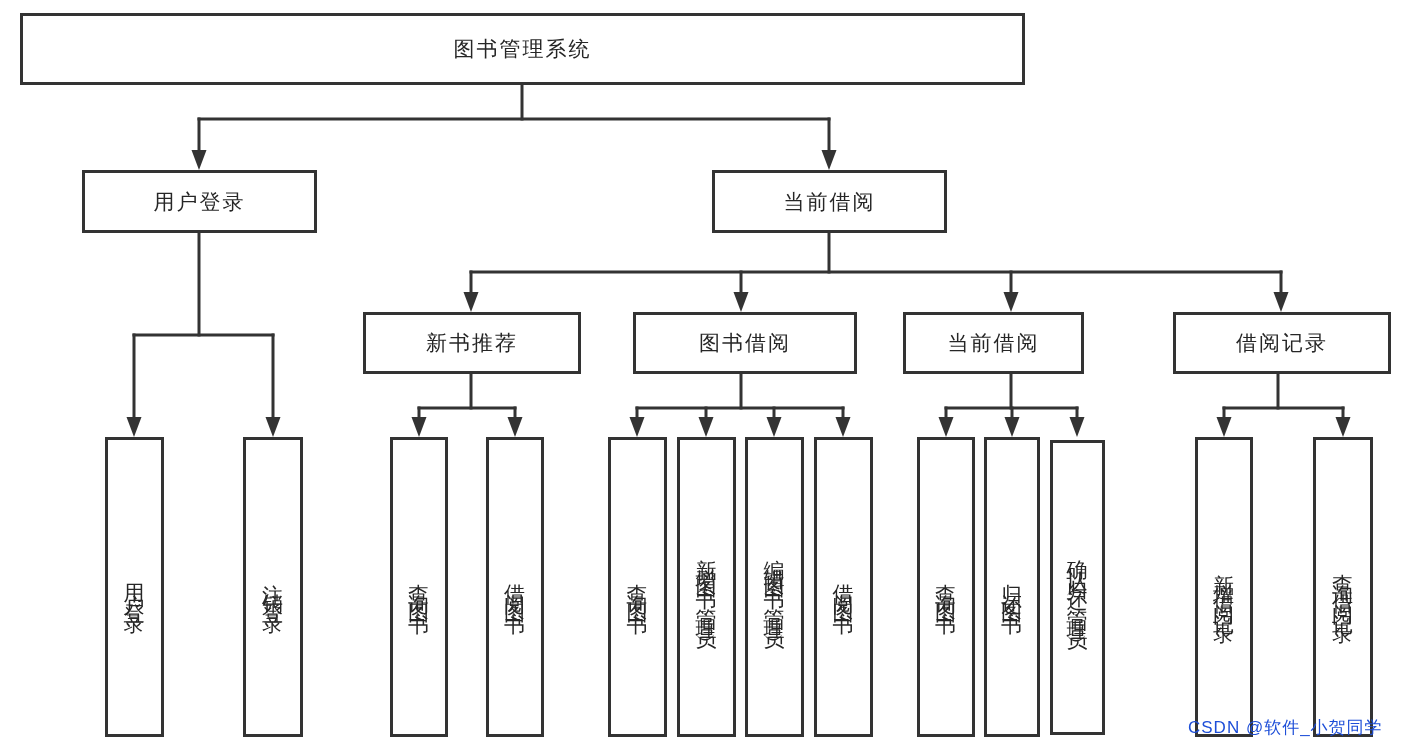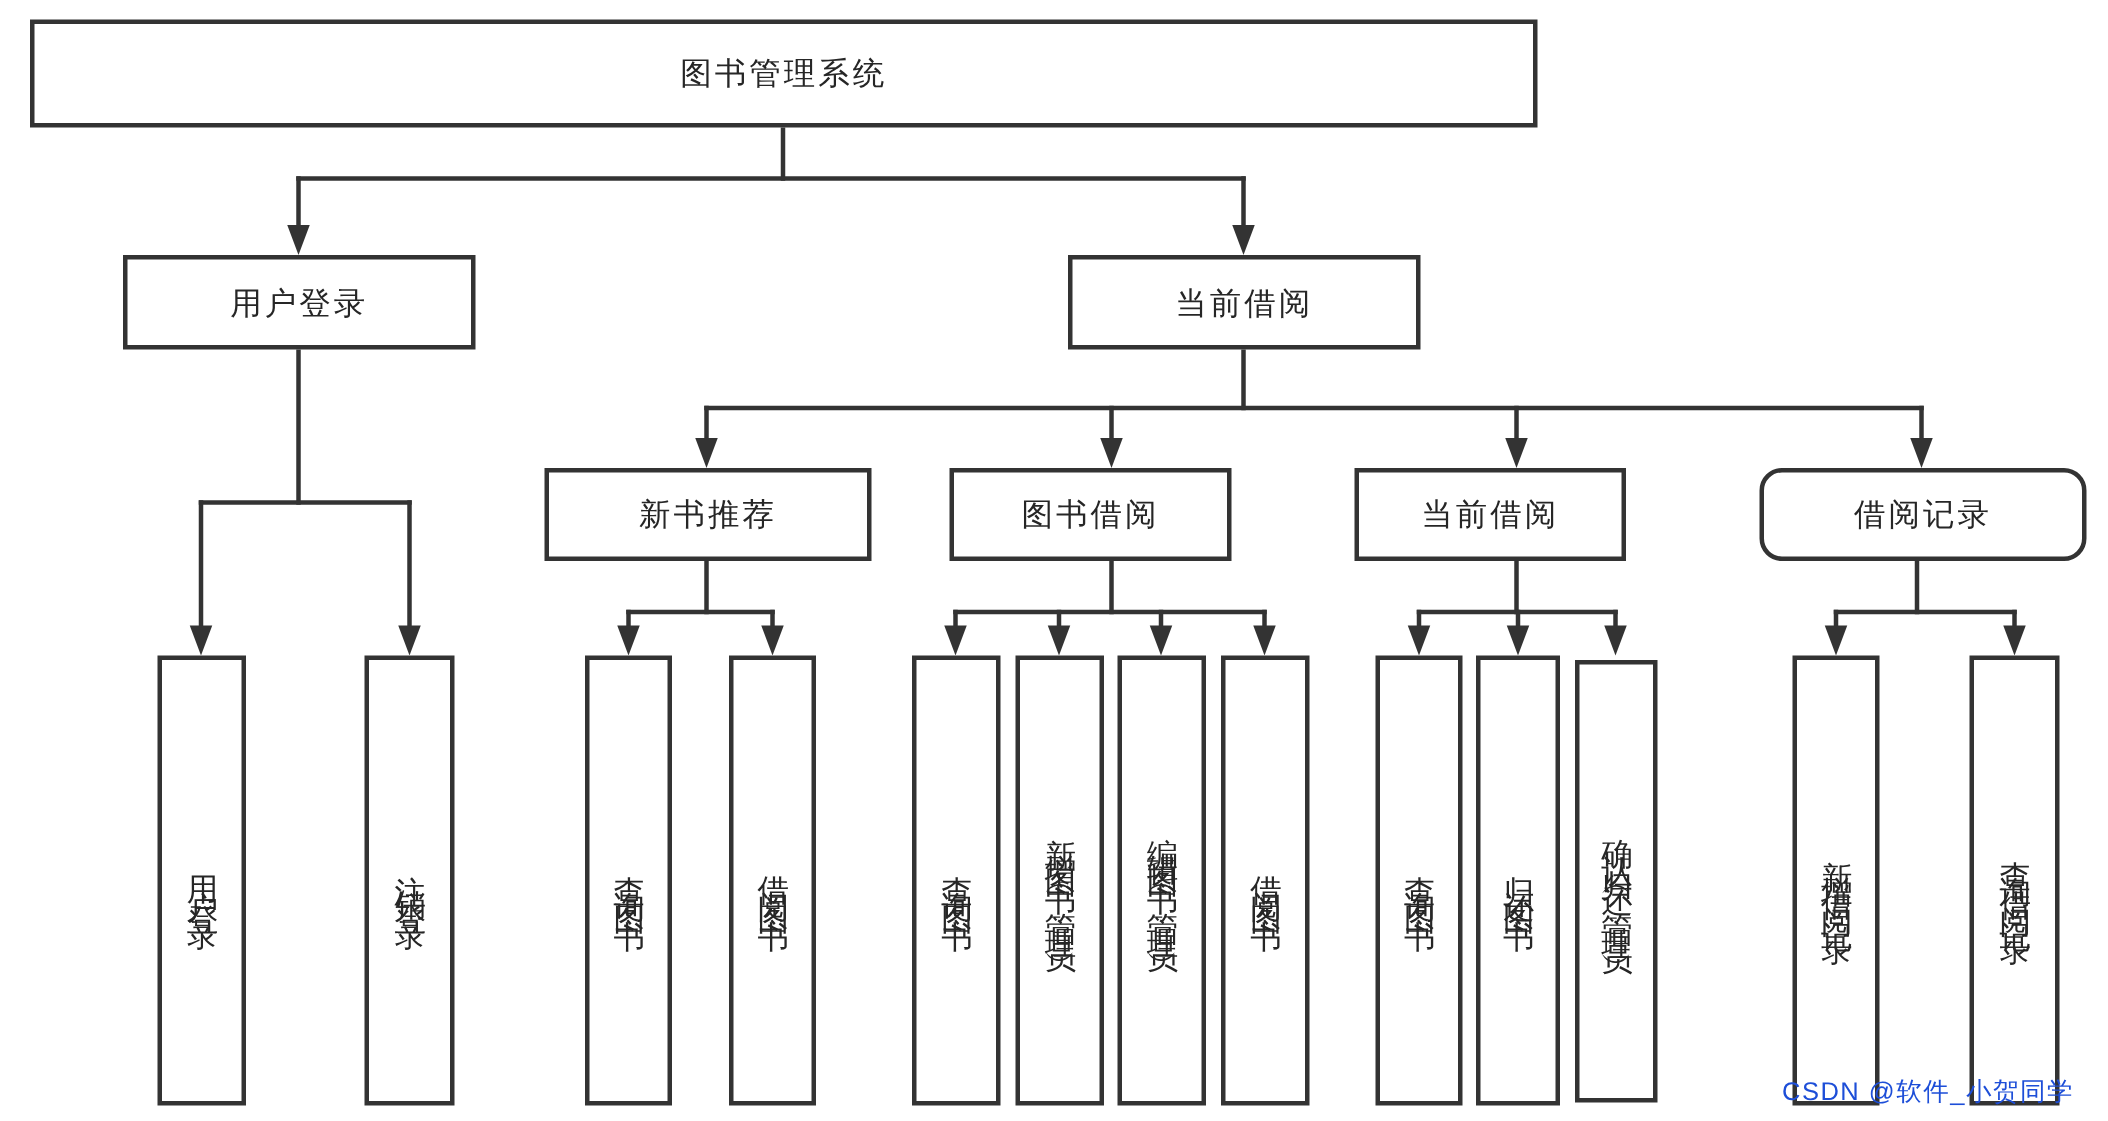--- a/index.html
+++ b/index.html
@@ -120,27 +120,27 @@
     </div>
     <div class="node h" style="left: 82px; top: 170px; width: 235px; height: 63px;">
       <span class="lbl">用户登录</span>
     </div>
     <div class="node h" style="left: 712px; top: 170px; width: 235px; height: 63px;">
       <span class="lbl">当前借阅</span>
     </div>
     <div class="node h" style="left: 363px; top: 312px; width: 218px; height: 62px;">
       <span class="lbl">新书推荐</span>
     </div>
-    <div class="node h" style="left: 633px; top: 312px; width: 188px; height: 62px;">
+    <div class="node h" style="left: 633px; top: 312px; width: 224px; height: 62px;">
       <span class="lbl">图书借阅</span>
     </div>
     <div class="node h" style="left: 903px; top: 312px; width: 181px; height: 62px;">
       <span class="lbl">当前借阅</span>
     </div>
-    <div class="node h" style="left: 1173px; top: 312px; width: 218px; height: 62px; border-radius: 15px;">
+    <div class="node h" style="left: 1173px; top: 312px; width: 218px; height: 62px;">
       <span class="lbl">借阅记录</span>
     </div>
     <div class="node v" style="left: 105px; top: 437px; width: 59px; height: 300px;">
       <span class="lbl">用户登录</span>
     </div>
     <div class="node v" style="left: 243px; top: 437px; width: 60px; height: 300px;">
       <span class="lbl">注销登录</span>
     </div>
     <div class="node v" style="left: 390px; top: 437px; width: 58px; height: 300px;">
       <span class="lbl">查询图书</span>

